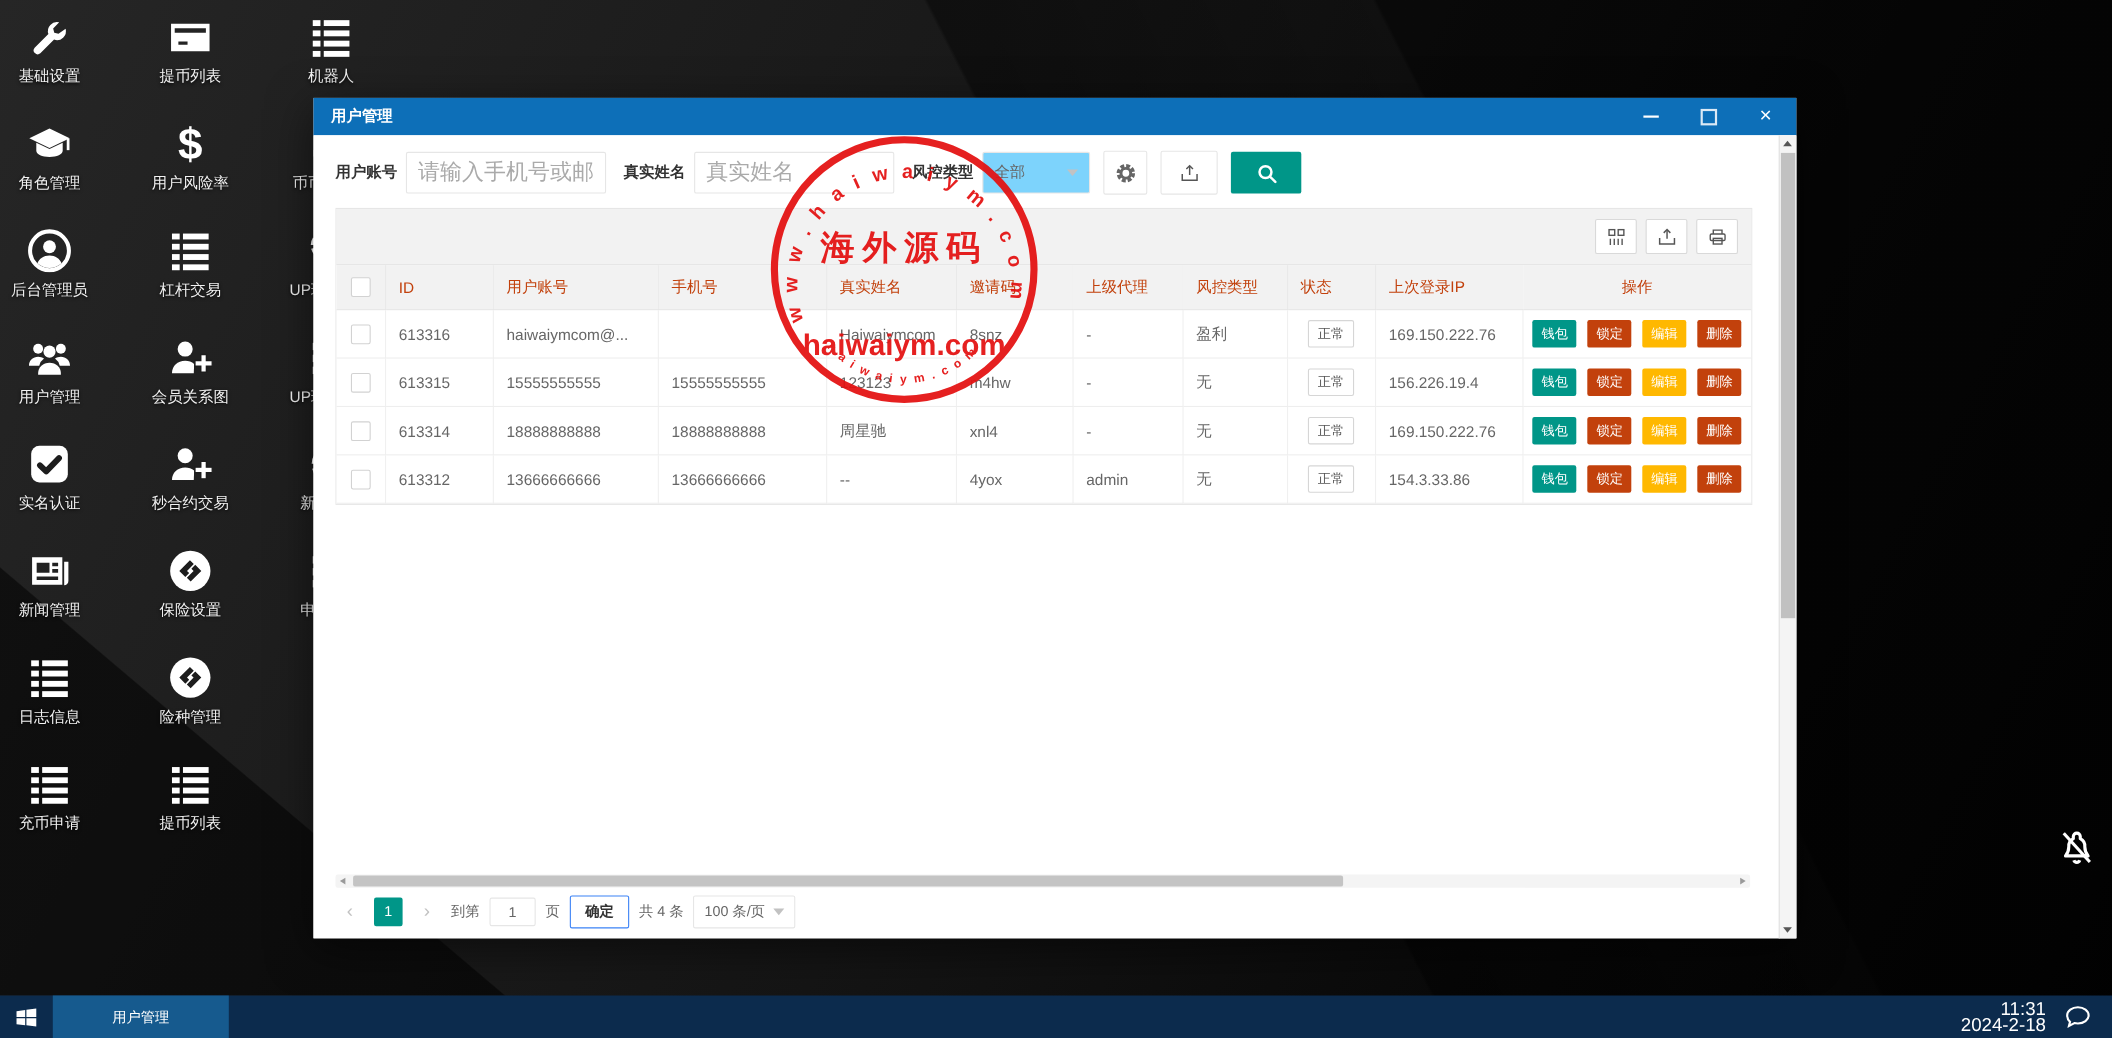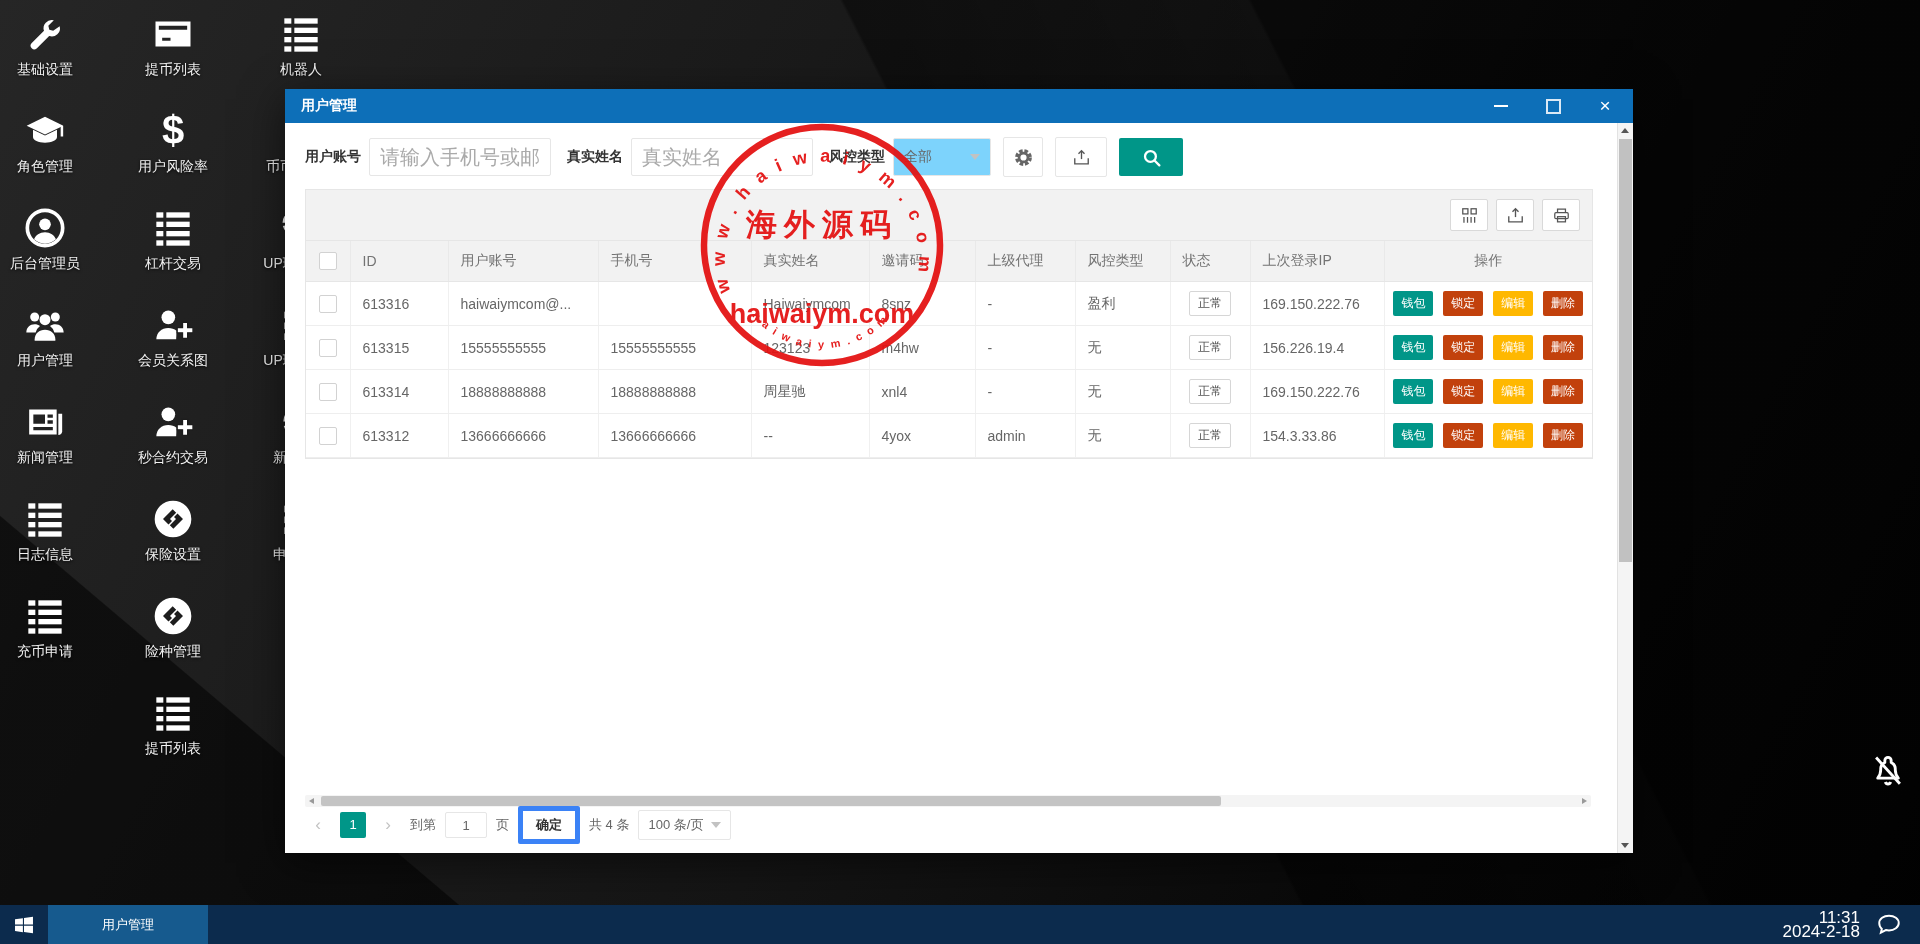--- a/index.html
+++ b/index.html
@@ -56,21 +56,21 @@
     align-items:center;justify-content:center;cursor:pointer;}
   .icon-18{width:19px;height:19px;}
   .icon-20{width:21px;height:21px;}
   
   .table-card{margin:0 40px 0 20px;border:1px solid #e6e6e6;}
   .card-toolbar{height:50px;background:#f2f2f2;border-bottom:1px solid #e6e6e6;display:flex;
     align-items:center;justify-content:flex-end;padding-right:12px;gap:8px;}
   .tool-btn{width:36px;height:30px;background:#fff;border:1px solid #d9d9d9;border-radius:2px;
     display:flex;align-items:center;justify-content:center;color:#555;cursor:pointer;}
   table{width:100%;border-collapse:collapse;table-layout:fixed;background:#fff;font-size:14px;color:#666;}
-  thead th{background:#f2f2f2;font-weight:400;color:#737373;text-align:left;
+  thead th{background:#f2f2f2;font-weight:400;color:#c2410c;text-align:left;
     padding:11px 12px;border-bottom:1px solid #e6e6e6;border-right:1px solid #e9e9e9;
     white-space:nowrap;overflow:hidden;}
   thead th:last-child{border-right:none;text-align:center;}
   tbody td{padding:9px 12px;border-bottom:1px solid #eee;border-right:1px solid #f0f0f0;
     white-space:nowrap;overflow:hidden;text-overflow:ellipsis;background:#fff;}
   tbody td:last-child{border-right:none;}
   .c-cb{text-align:center;}
   .cb{display:inline-block;width:16px;height:16px;border:1px solid #d2d2d2;border-radius:2px;
     background:#fff;vertical-align:middle;cursor:pointer;}
   .c-status{text-align:center;}
@@ -96,21 +96,21 @@
   .tri-d{position:absolute;bottom:5px;left:3px;width:0;height:0;border-left:4px solid transparent;
     border-right:4px solid transparent;border-top:5px solid #555;cursor:pointer;}
   
   .pager{position:absolute;left:20px;bottom:9px;display:flex;align-items:center;gap:9px;
     font-size:13px;color:#666;}
   .pg-box{min-width:26px;height:26px;line-height:26px;text-align:center;cursor:pointer;}
   .pg-prev,.pg-next{color:#c2c2c2;font-size:17px;}
   .pg-cur{background:#009688;color:#fff;border-radius:2px;}
   .pg-input{width:42px;height:26px;border:1px solid #e6e6e6;border-radius:2px;text-align:center;
     font-size:13px;color:#666;box-sizing:border-box;outline:none;font-family:inherit;}
-  .pg-confirm{height:28px;padding:0 13px;border:5px solid #3b82f6;border-radius:2px;background:#fff;
+  .pg-confirm{height:28px;padding:0 13px;border:1px solid #3b82f6;border-radius:2px;background:#fff;
     font-size:13px;font-weight:700;color:#333;cursor:pointer;display:flex;align-items:center;}
   .pg-total{color:#666;}
   .pg-size{height:28px;border:1px solid #e6e6e6;border-radius:2px;display:flex;align-items:center;
     gap:8px;padding:0 9px;cursor:pointer;background:#fff;}
   
   .stamp{position:absolute;left:692px;top:115px;width:260px;height:260px;z-index:8;
     pointer-events:none;opacity:.93;}
   
   .bell{position:absolute;left:1869px;top:752px;width:38px;height:38px;z-index:3;color:#fff;cursor:pointer;}
   
@@ -296,20 +296,26 @@
         <div class="dicon-label">后台管理员</div>
       </div>
 
       <div class="dicon">
         <svg class="dicon-svg">
           <use href="#i-users"></use>
         </svg>
         <div class="dicon-label">用户管理</div>
       </div>
 
+      <div class="dicon">
+        <svg class="dicon-svg">
+          <use href="#i-check"></use>
+        </svg>
+        <div class="dicon-label">实名认证</div>
+      </div>
 
       <div class="dicon">
         <svg class="dicon-svg">
           <use href="#i-news"></use>
         </svg>
         <div class="dicon-label">新闻管理</div>
       </div>
 
       <div class="dicon">
         <svg class="dicon-svg">

